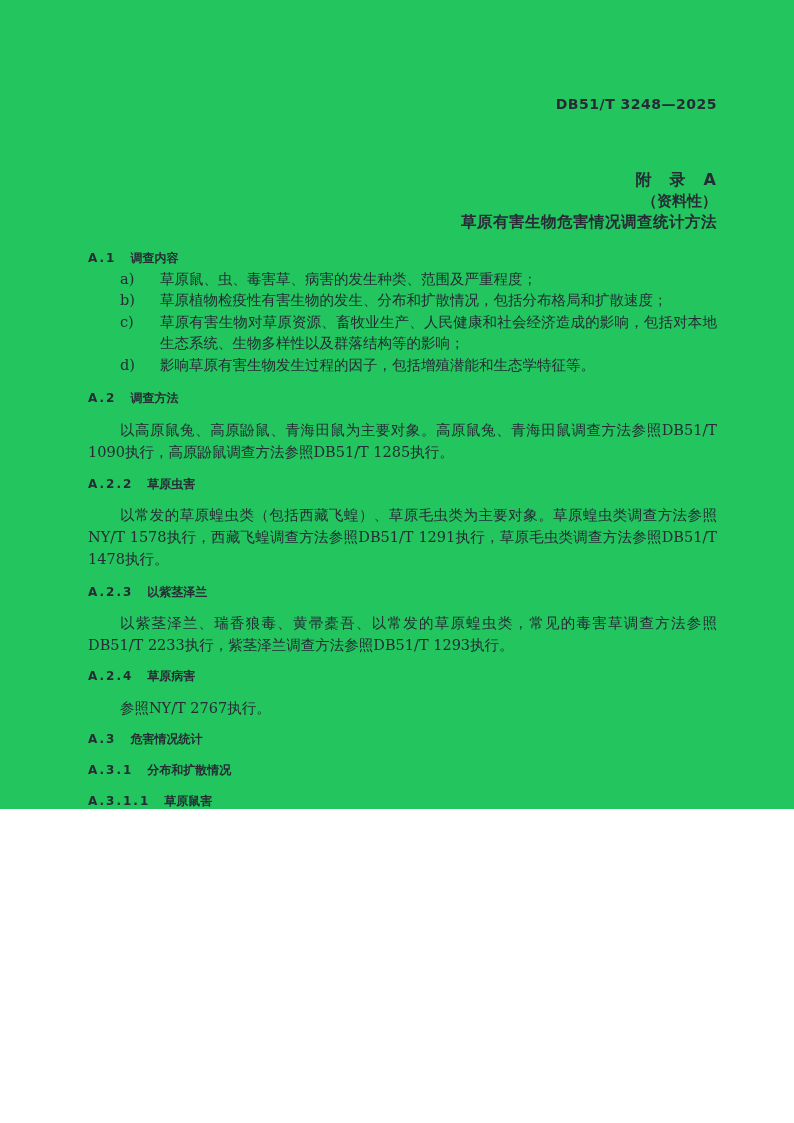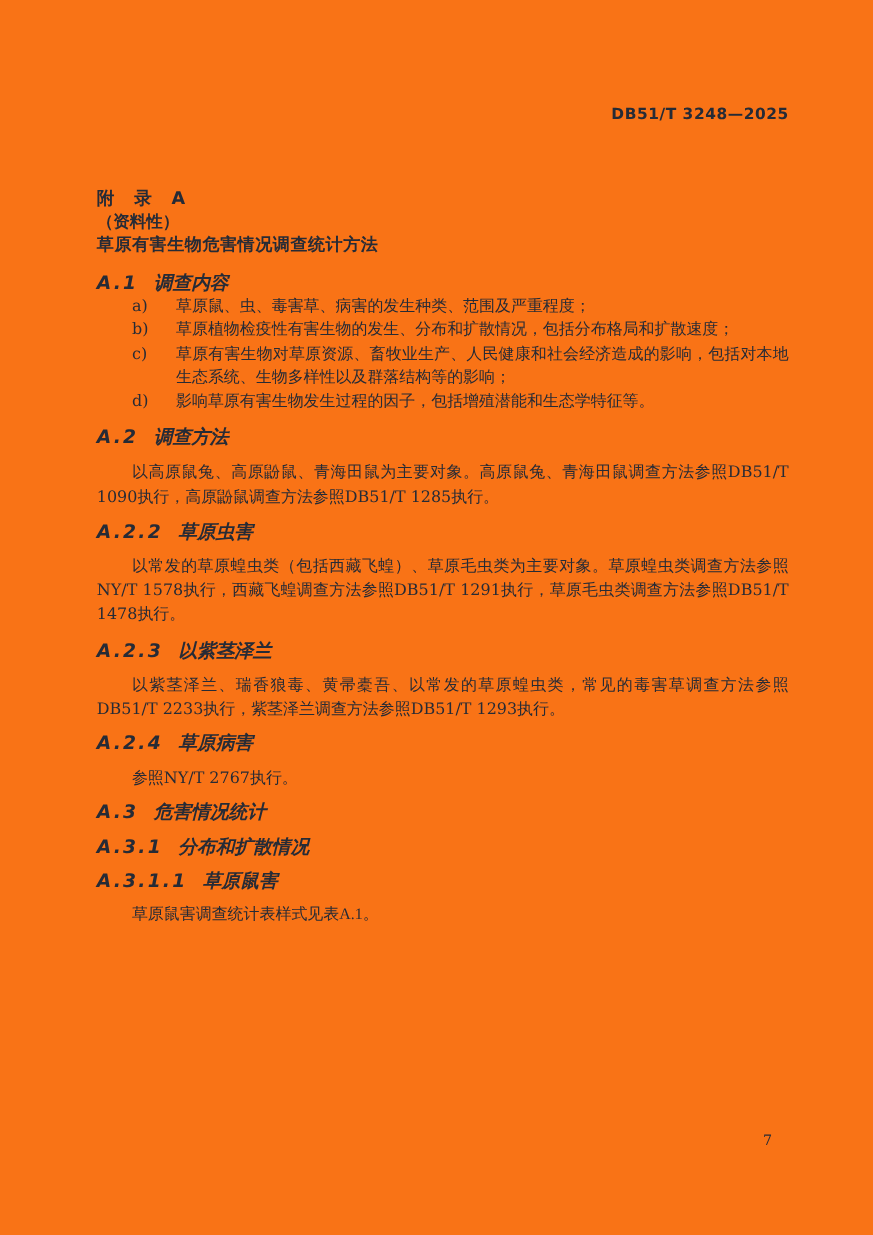--- a/index.html
+++ b/index.html
@@ -1,37 +1,37 @@
 <!DOCTYPE html>
 <html><head>
 <meta charset="utf-8">
 <style>
   html, body { margin: 0; padding: 0; background: #ffffff; }
   .page {
     position: relative;
     width: 794px;
-    height: 1123px;
+    height: 809px;
     margin: 0 auto;
-    background: #f97316;
+    background: #22c55e;
     box-sizing: border-box;
     padding: 97px 77px 0 88px;
     color: #262b36;
     font-family: "DejaVu Serif", "Liberation Serif", serif;
     font-size: 14.5px;
     line-height: 22px;
   }
   .doc-code {
     text-align: right;
     font-family: "DejaVu Sans", "Liberation Sans", sans-serif;
     font-weight: 700;
     font-size: 14px;
     line-height: 15px;
     letter-spacing: 0.5px;
   }
-  .titles { margin-top: 57px; text-align: left; }
+  .titles { margin-top: 57px; text-align: right; }
   .title-l1 {
     font-family: "DejaVu Sans", "Liberation Sans", sans-serif;
     font-weight: 700;
     font-size: 16px;
     line-height: 21.5px;
     letter-spacing: 1px;
   }
   .title-l2 {
     font-family: "DejaVu Sans", "Liberation Sans", sans-serif;
     font-weight: 700;
@@ -41,23 +41,22 @@
   .title-l3 {
     font-family: "DejaVu Sans", "Liberation Sans", sans-serif;
     font-weight: 700;
     font-size: 15.5px;
     line-height: 21.5px;
     letter-spacing: 0.5px;
   }
   .heading {
     font-family: "DejaVu Sans", "Liberation Sans", sans-serif;
     font-weight: 700;
-    font-size: 17px;
+    font-size: 12px;
     line-height: 22px;
-    font-style: italic;
   }
   .heading .sec-num { letter-spacing: 2px; margin-right: 14px; }
   .h-top-13 { margin-top: 13px; }
   .h-top-10 { margin-top: 10.5px; }
   .h-top-9  { margin-top: 9px; }
   .para {
     margin: 10px 0 0 0;
     text-indent: 2.2em;
     text-align: justify;
   }

